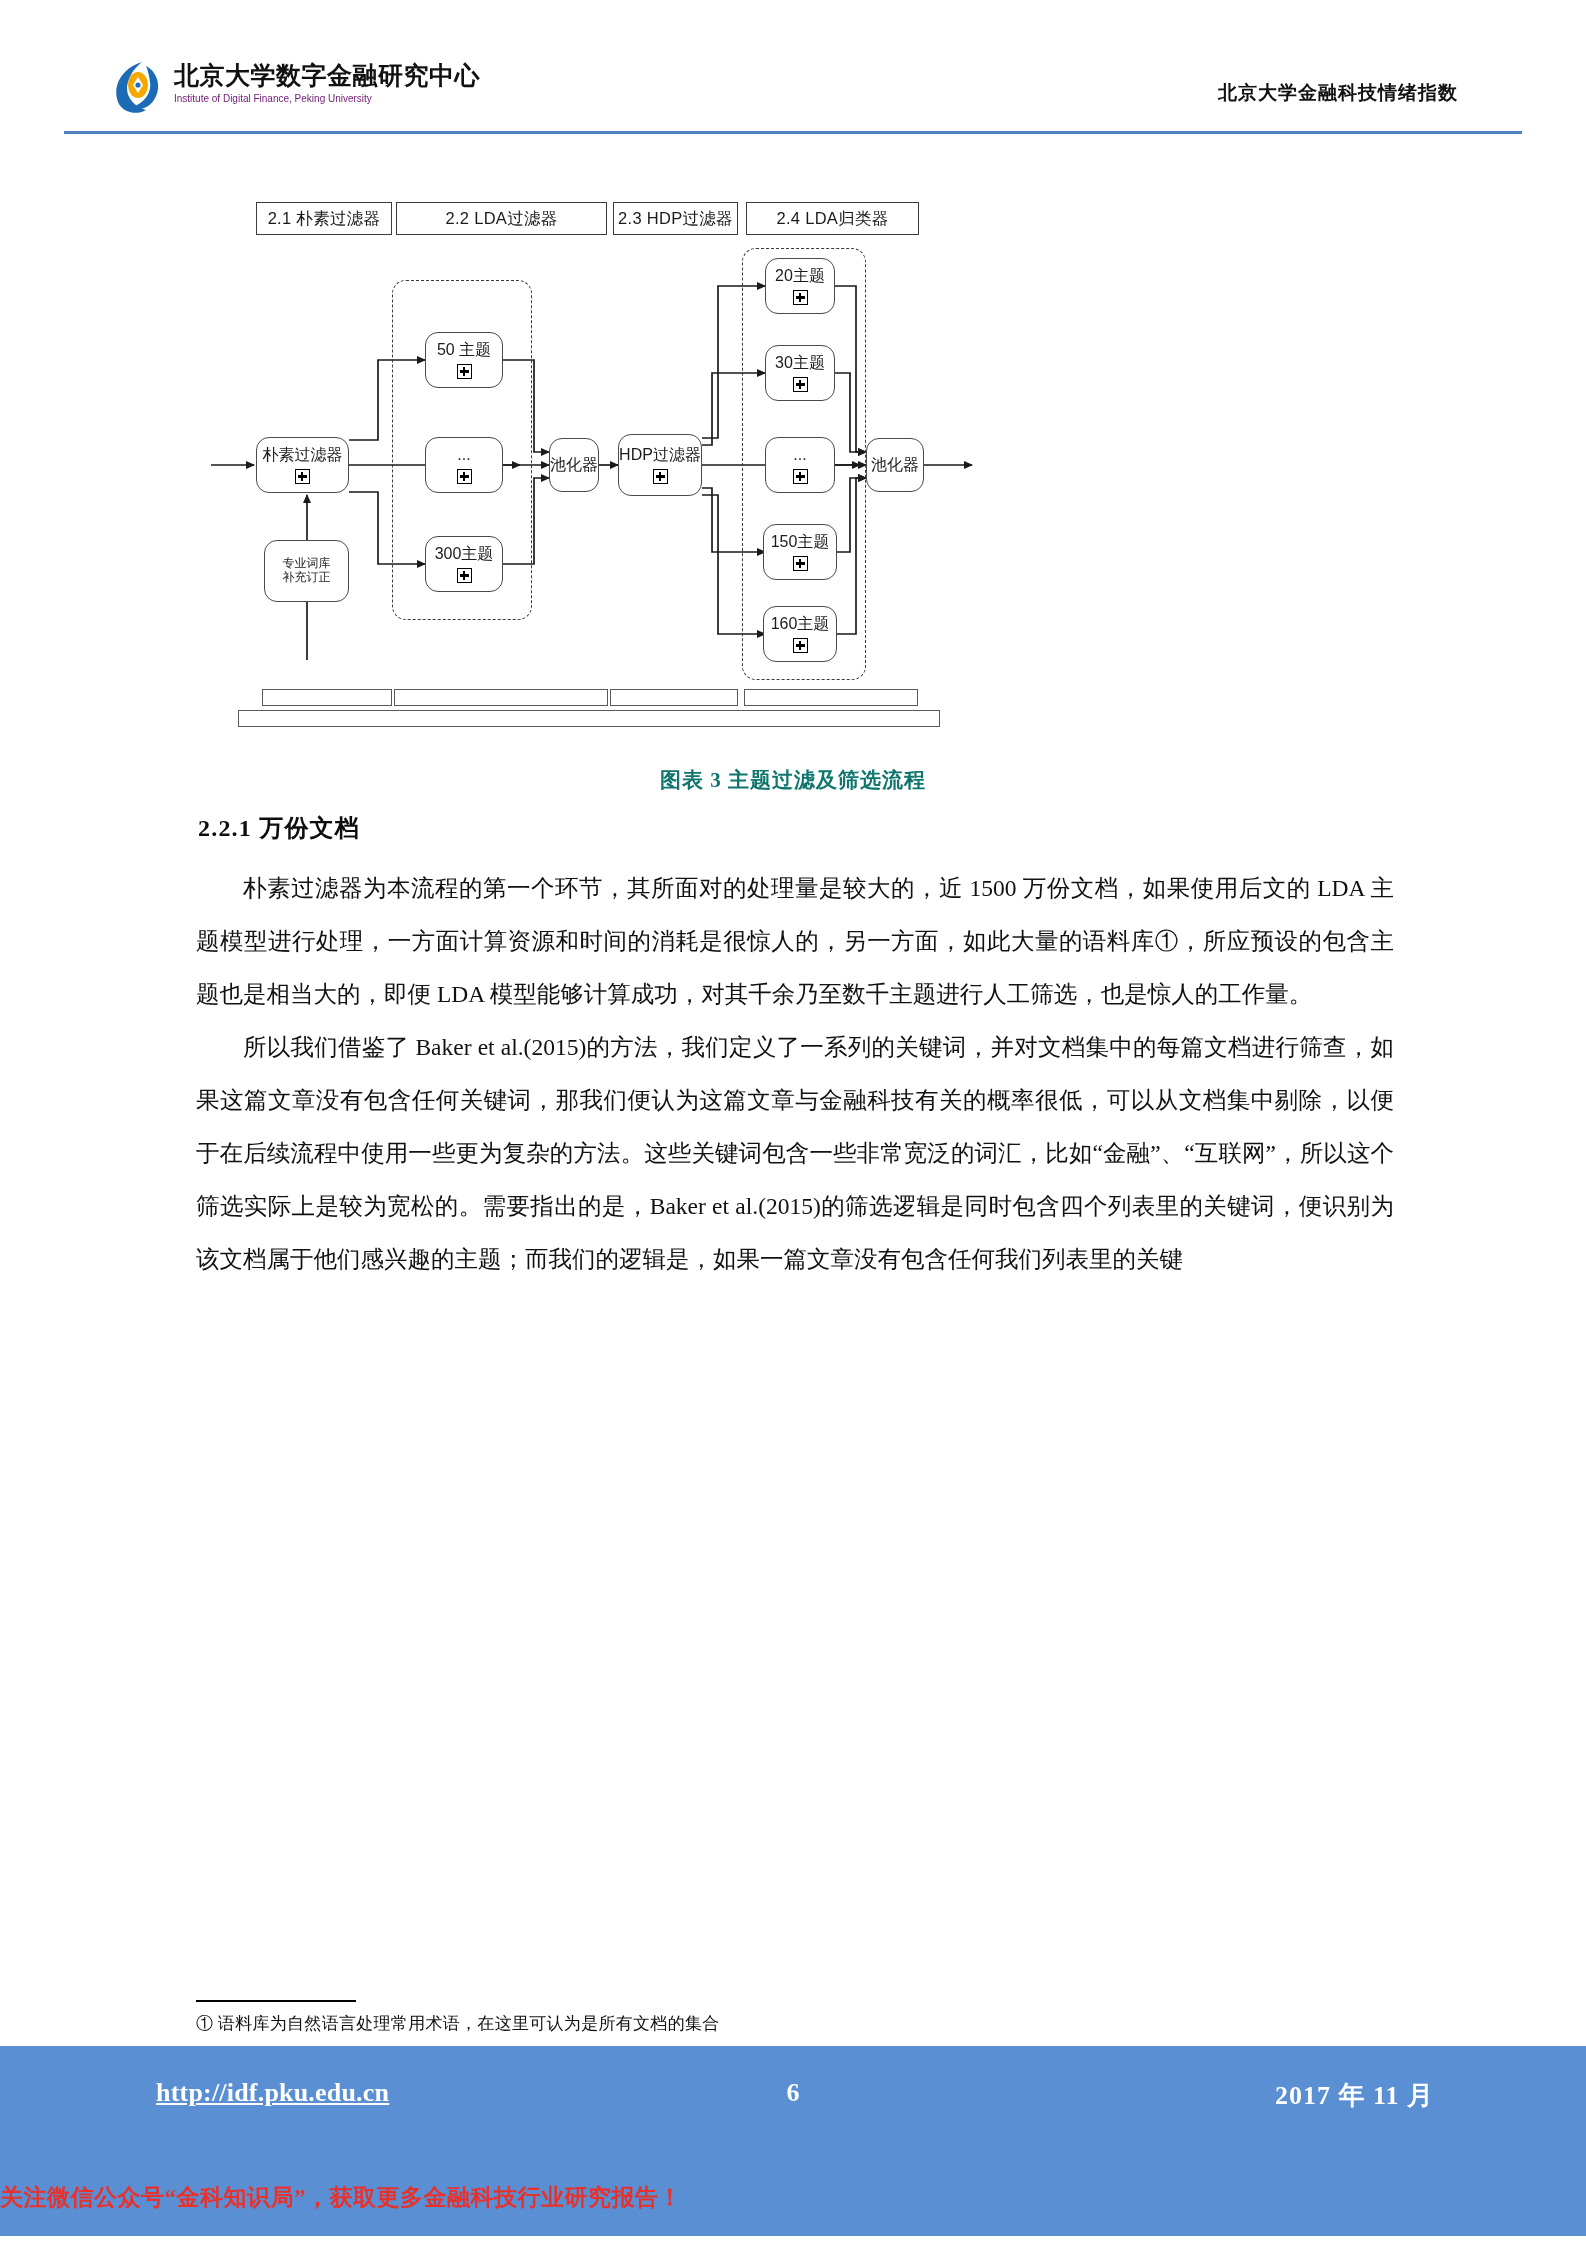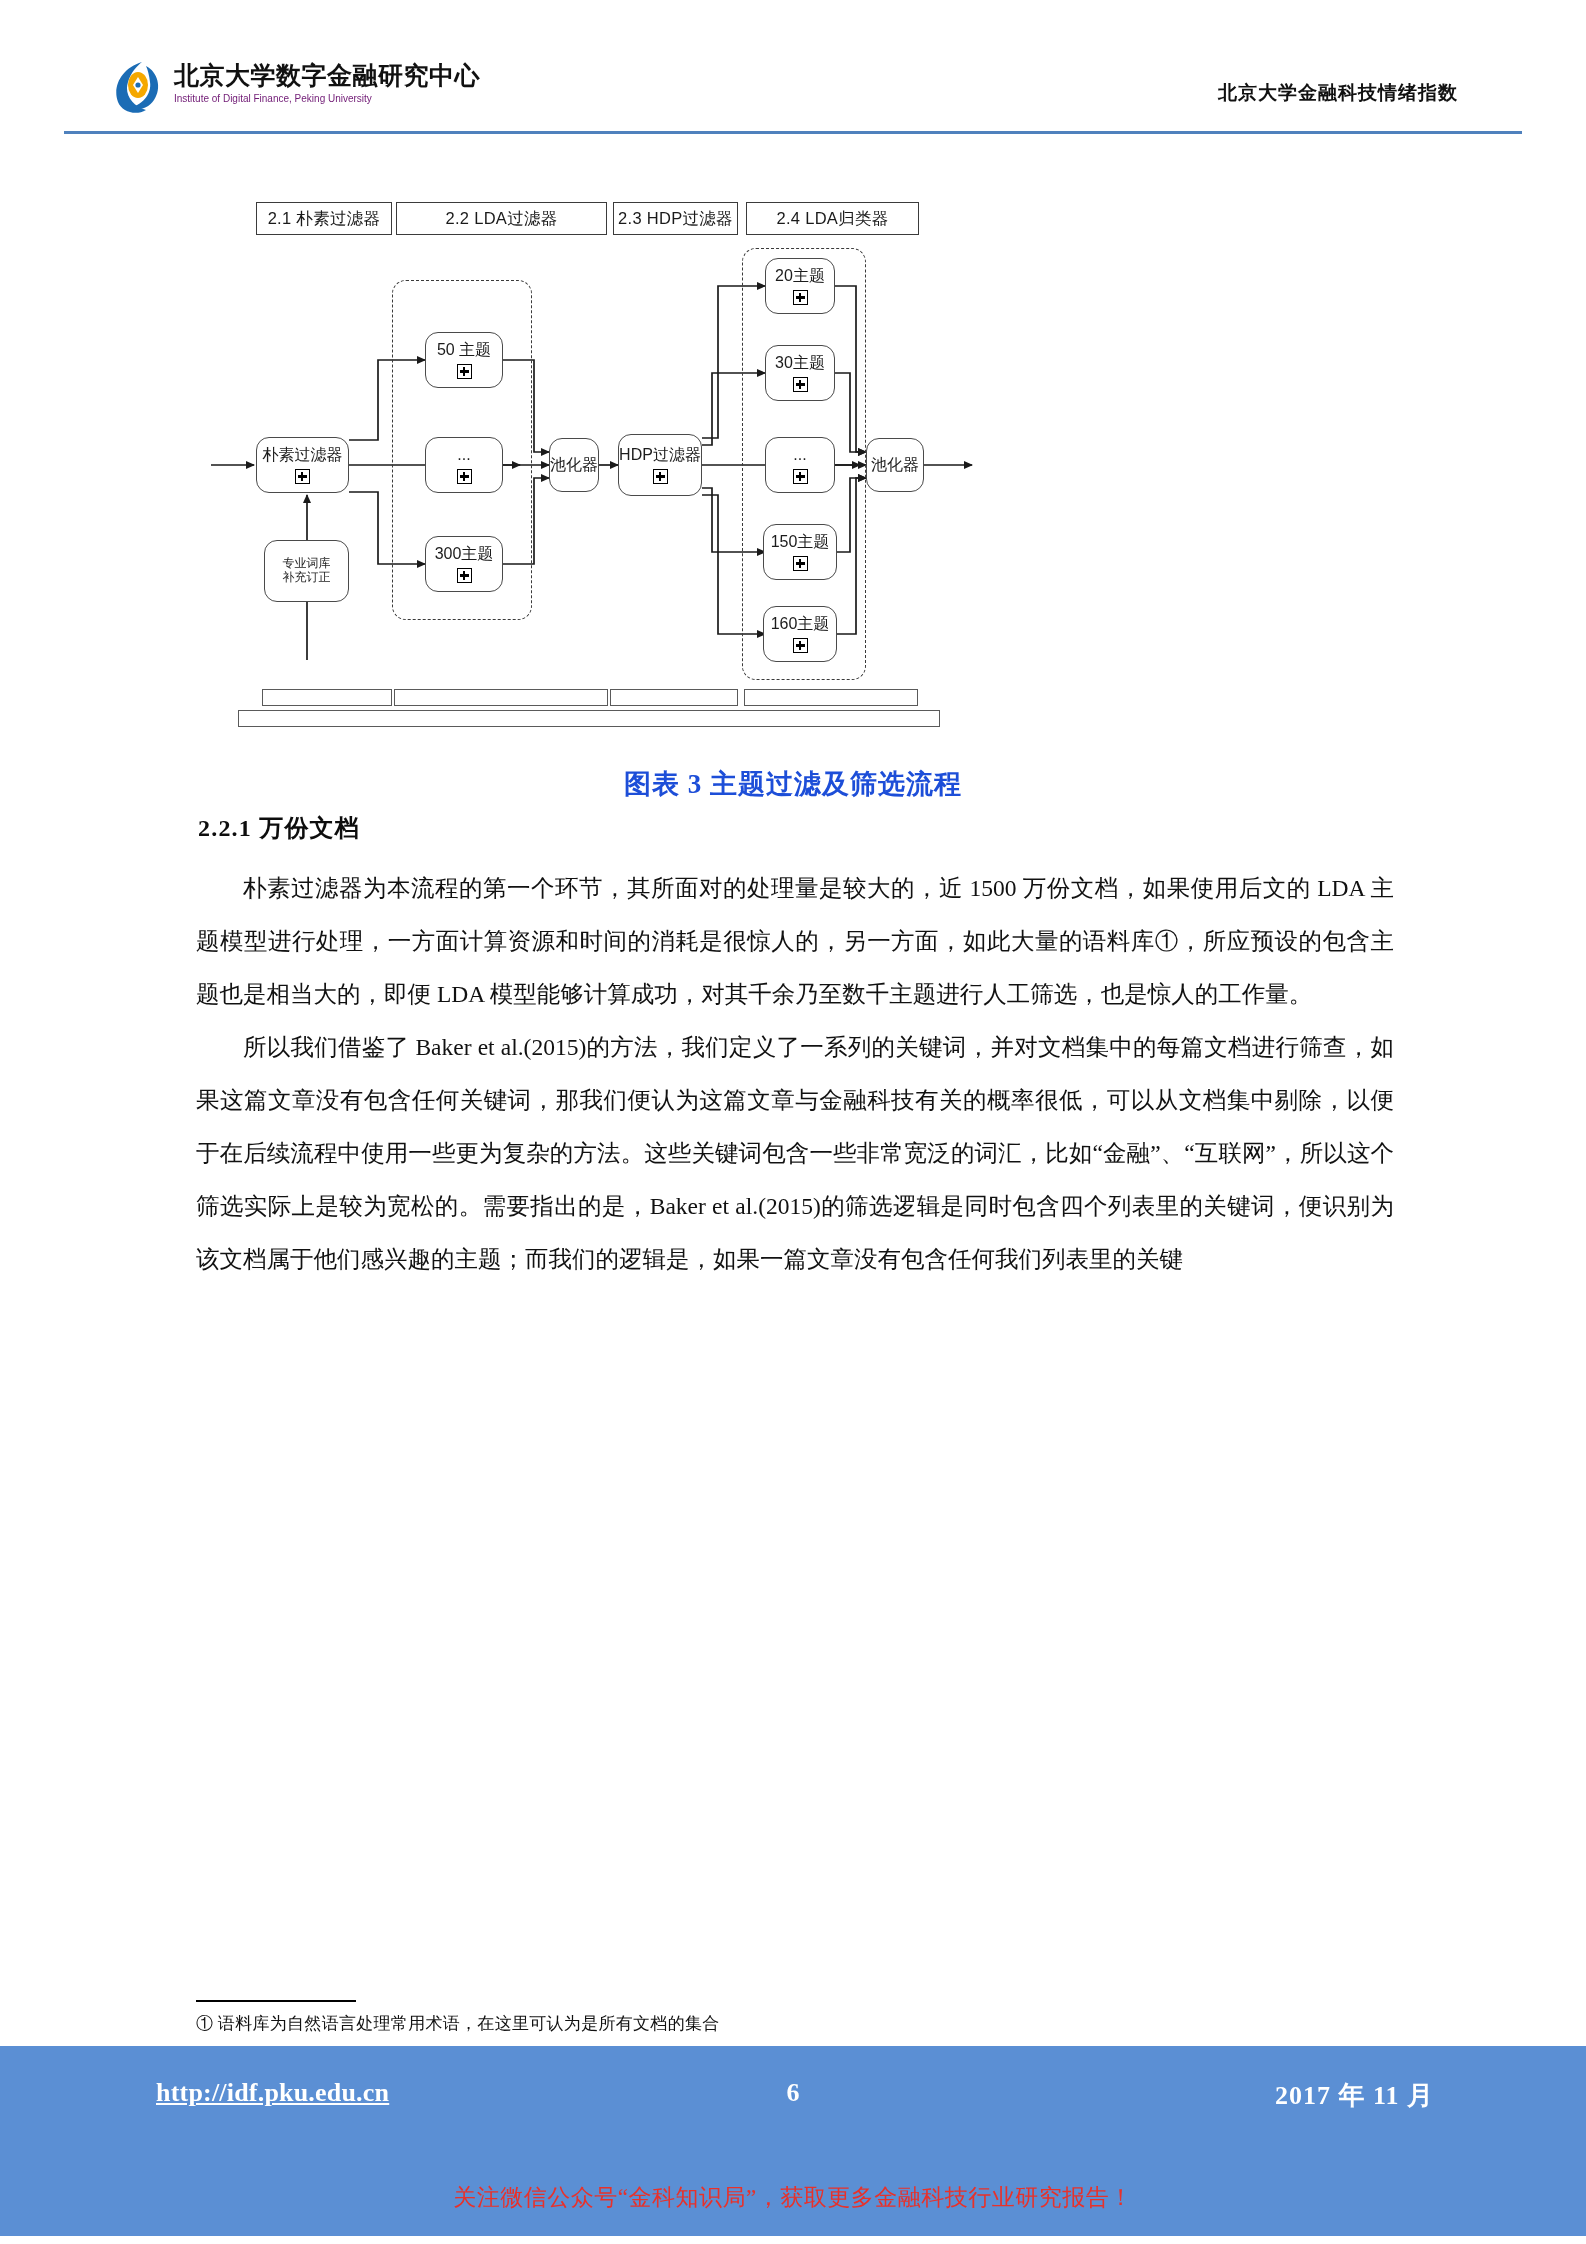--- a/index.html
+++ b/index.html
@@ -166,22 +166,22 @@
   }
 
   .fig-caption {
     position: absolute;
     left: 0;
     top: 766px;
     width: 1586px;
     text-align: center;
     font-family: "Liberation Serif", serif;
     font-weight: bold;
-    font-size: 27px;
-    color: #1d4ed8;
+    font-size: 21px;
+    color: #0f766e;
     letter-spacing: 1px;
   }
 
   
   .section-head {
     position: absolute;
     left: 198px;
     top: 812px;
     font-family: "Liberation Serif", serif;
     font-weight: bold;
@@ -262,24 +262,24 @@
     font-family: "Liberation Serif", serif;
     font-weight: bold;
     font-size: 26px;
     letter-spacing: 1px;
   }
   .promo {
     position: absolute;
     left: 0;
     top: 2182px;
     width: 1586px;
-    text-align: center;
+    text-align: left;
     color: #e8312a;
     font-family: "Liberation Serif", serif;
-    font-weight: normal;
+    font-weight: bold;
     font-size: 23px;
     letter-spacing: 0.5px;
   }
   svg.edges {
     position: absolute;
     left: 0; top: 0;
     width: 1586px;
     height: 610px;
     pointer-events: none;
   }

